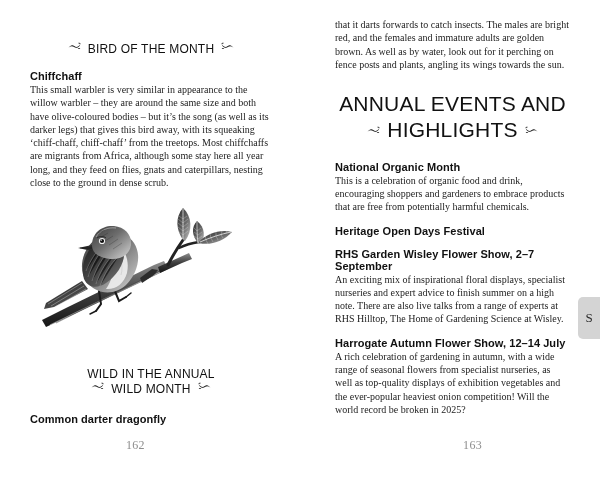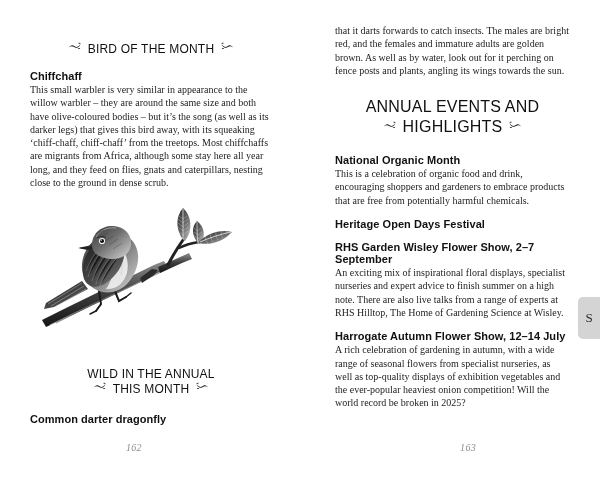--- a/index.html
+++ b/index.html
@@ -22,21 +22,21 @@
     display: flex;
   }
 
   .page {
     position: relative;
     width: 300px;
     height: 481px;
     box-sizing: border-box;
   }
   .page-left  { padding: 40px 28px 0 30px; }
-  .page-right { padding: 24px 30px 0 35px; }
+  .page-right { padding: 18px 30px 0 35px; }
 
   
   .section-head {
     font-family: "Liberation Sans", sans-serif;
     font-weight: 400;
     font-size: 12px;
     letter-spacing: .2px;
     text-align: center;
     color: #111;
     line-height: 1.25;
@@ -81,34 +81,33 @@
   .illus {
     margin: 14px 0 0 0;
     display: flex;
     justify-content: center;
   }
   .illus svg { display: block; }
 
   
   .head-bird   { margin-top: 2px; margin-bottom: 13px; }
   .head-wild   { margin-top: 36px; margin-bottom: 16px; }
-  .head-annual { margin-top: 20px; margin-bottom: 17px; font-size: 16px; }
+  .head-annual { margin-top: 20px; margin-bottom: 17px; font-size: 21px; }
 
   
   .folio {
     position: absolute;
     bottom: 28px;
     font-family: "Liberation Serif", serif;
-    font-size: 10px;
+    font-size: 12px;
     color: #8d8d8d;
     letter-spacing: .3px;
-    font-style: italic;
   }
   .folio-left  { left: 126px; }
-  .folio-right { right: 124px; }
+  .folio-right { right: 118px; }
 
   
   .side-tab {
     position: absolute;
     right: 0;
     top: 297px;
     width: 22px;
     height: 42px;
     background: #d4d4d4;
     border-radius: 5px 0 0 5px;
@@ -280,21 +279,21 @@
 
     <h2 class="section-head head-wild">
       <span class="line">WILD IN THE ANNUAL</span>
       <span class="line">
         <span class="orn left">
           <svg width="13" height="9" viewBox="0 0 13 9" aria-hidden="true">
             <path d="M0.6 5.6 C2.2 3.2 4.4 2.4 6.2 3.9 C7.6 5.1 9.0 5.3 10.4 4.2 C11.2 3.6 11.9 2.7 12.4 1.7 C12.0 3.3 11.2 4.6 10.0 5.3 C8.5 6.2 7.0 5.8 5.7 4.8 C4.3 3.7 2.6 4.1 0.6 5.6 Z" fill="#111"></path>
             <path d="M10.2 1.0 C11.0 0.4 12.1 0.6 12.7 1.4 C11.8 1.9 10.8 1.8 10.2 1.0 Z" fill="#111"></path>
             <path d="M9.6 6.6 C10.5 7.2 11.6 7.1 12.3 6.3 C11.4 5.9 10.3 6.0 9.6 6.6 Z" fill="#111"></path>
           </svg>
-        </span><span>THIS MONTH</span><span class="orn right">
+        </span><span>WILD MONTH</span><span class="orn right">
           <svg width="13" height="9" viewBox="0 0 13 9" aria-hidden="true">
             <path d="M0.6 5.6 C2.2 3.2 4.4 2.4 6.2 3.9 C7.6 5.1 9.0 5.3 10.4 4.2 C11.2 3.6 11.9 2.7 12.4 1.7 C12.0 3.3 11.2 4.6 10.0 5.3 C8.5 6.2 7.0 5.8 5.7 4.8 C4.3 3.7 2.6 4.1 0.6 5.6 Z" fill="#111"></path>
             <path d="M10.2 1.0 C11.0 0.4 12.1 0.6 12.7 1.4 C11.8 1.9 10.8 1.8 10.2 1.0 Z" fill="#111"></path>
             <path d="M9.6 6.6 C10.5 7.2 11.6 7.1 12.3 6.3 C11.4 5.9 10.3 6.0 9.6 6.6 Z" fill="#111"></path>
           </svg>
         </span>
       </span>
     </h2>
 
     <div class="entry">

